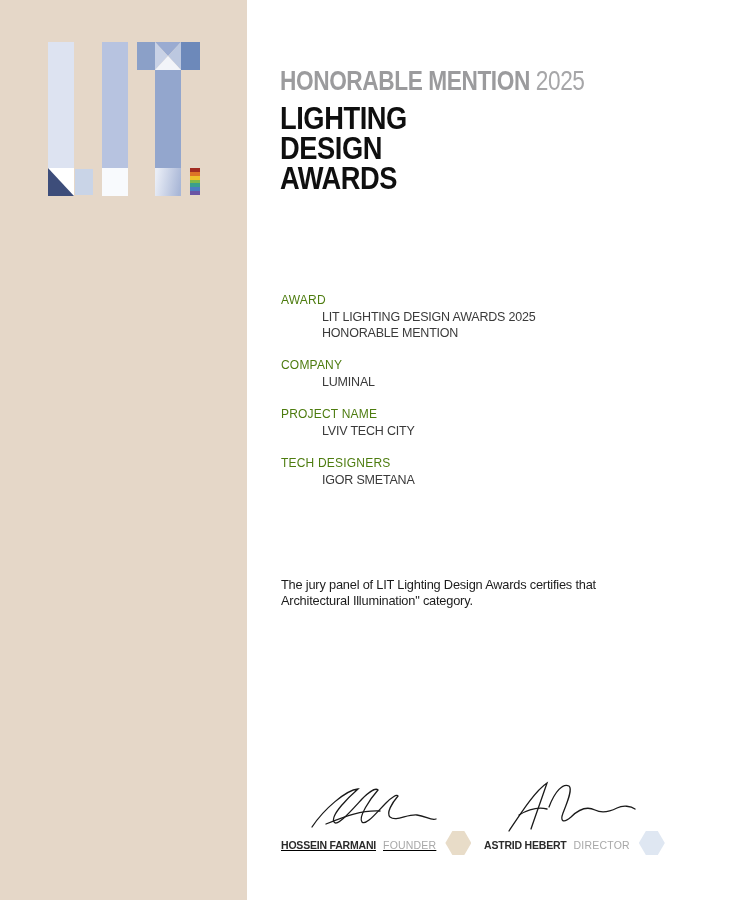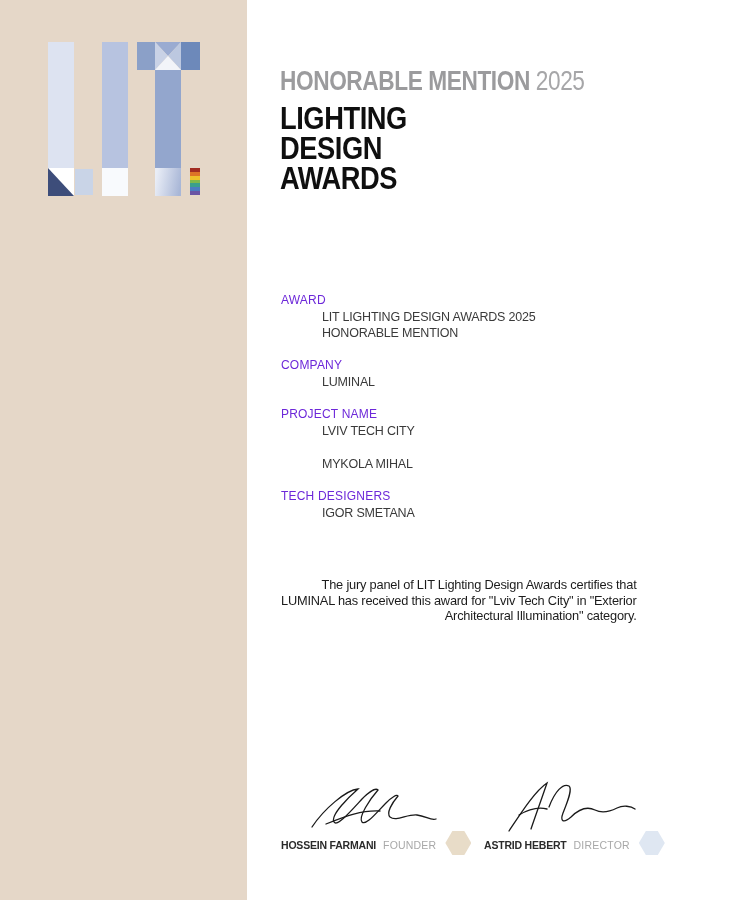--- a/index.html
+++ b/index.html
@@ -48,42 +48,42 @@
   .cert-title {
     position:absolute; left:280px; top:104px;
     font-size:31px; font-weight:700; color:#0f0f0f;
     line-height:30px; letter-spacing:-0.5px;
     transform:scaleX(0.88); transform-origin:0 0;
   }
 
   .fields { position:absolute; left:281px; top:293px; }
   .field  { margin-bottom:17px; }
   .field-label {
-    font-size:12px; color:#6d28d9; line-height:14px;
+    font-size:12px; color:#4d7c0f; line-height:14px;
     margin-bottom:2px; letter-spacing:0.2px; white-space:nowrap;
   }
   .field-value {
     font-size:12.5px; color:#3a3a3a; line-height:16px;
     margin-left:41px; letter-spacing:-0.2px; white-space:nowrap;
   }
 
   .statement { position:absolute; left:281px; top:577px; }
   .statement div {
     font-size:12.8px; color:#1c1c1c; line-height:15.7px;
-    letter-spacing:-0.2px; white-space:nowrap;text-align:right;
+    letter-spacing:-0.2px; white-space:nowrap;
   }
 
   
   .sig-svg { position:absolute; }
   .sig-svg path { fill:none; stroke:#1a1a1a; stroke-width:1.3; stroke-linecap:round; }
   .sig-left-svg  { left:308px; top:782px; }
   .sig-right-svg { left:505px; top:779px; }
 
   .sig-row { position:absolute; top:834px; display:flex; align-items:center; height:22px; }
-  .sig-row-left  { left:281px; }
+  .sig-row-left  { left:281px;text-decoration:underline; }
   .sig-row-right { left:484px; }
   .sig-name { font-size:10.5px; font-weight:700; color:#2b2b2b; letter-spacing:-0.2px; white-space:nowrap; }
   .sig-role { font-size:10.5px; font-weight:400; color:#a8a8a8; letter-spacing:0.2px; margin-left:7px; white-space:nowrap; }
   .seal {
     width:26px; height:24px; margin-left:9px; margin-top:-4px;
     clip-path:polygon(27% 0,73% 0,100% 50%,73% 100%,27% 100%,0 50%);
   }
 </style>
 </head>
 <body>
@@ -138,31 +138,29 @@
   </div>
   <div class="field">
     <div class="field-label">COMPANY</div>
     <div class="field-value">LUMINAL</div>
   </div>
   <div class="field">
     <div class="field-label">PROJECT NAME</div>
     <div class="field-value">LVIV TECH CITY</div>
   </div>
   <div class="field">
-    <div class="field-value">MYKOLA MIHAL</div>
   </div>
   <div class="field">
     <div class="field-label">TECH DESIGNERS</div>
     <div class="field-value">IGOR SMETANA</div>
   </div>
 </div>
 
 <div class="statement">
   <div>The jury panel of LIT Lighting Design Awards certifies that</div>
-  <div>LUMINAL has received this award for "Lviv Tech City" in "Exterior</div>
   <div>Architectural Illumination" category.</div>
 </div>
 
 <svg class="sig-svg sig-left-svg" width="130" height="50" viewBox="0 0 130 50">
   <path d="M4 45 C16 27 38 8 50 7 C42 14 22 33 26 40 C29 45 42 30 54 17 C62 9 68 6 70 8 C62 17 50 35 54 40 C58 44 68 31 78 21 C84 15 89 12 90 14 C84 21 78 31 82 35 C88 40 99 32 109 33 C118 34 123 39 128 37"></path>
   <path d="M18 42 C38 34 54 28 72 29"></path>
 </svg>
 <svg class="sig-svg sig-right-svg" width="135" height="58" viewBox="0 0 135 58">
   <path d="M4 52 C16 34 30 12 42 4 C38 16 30 38 26 50"></path>
   <path d="M14 36 C24 30 34 28 42 30"></path>

